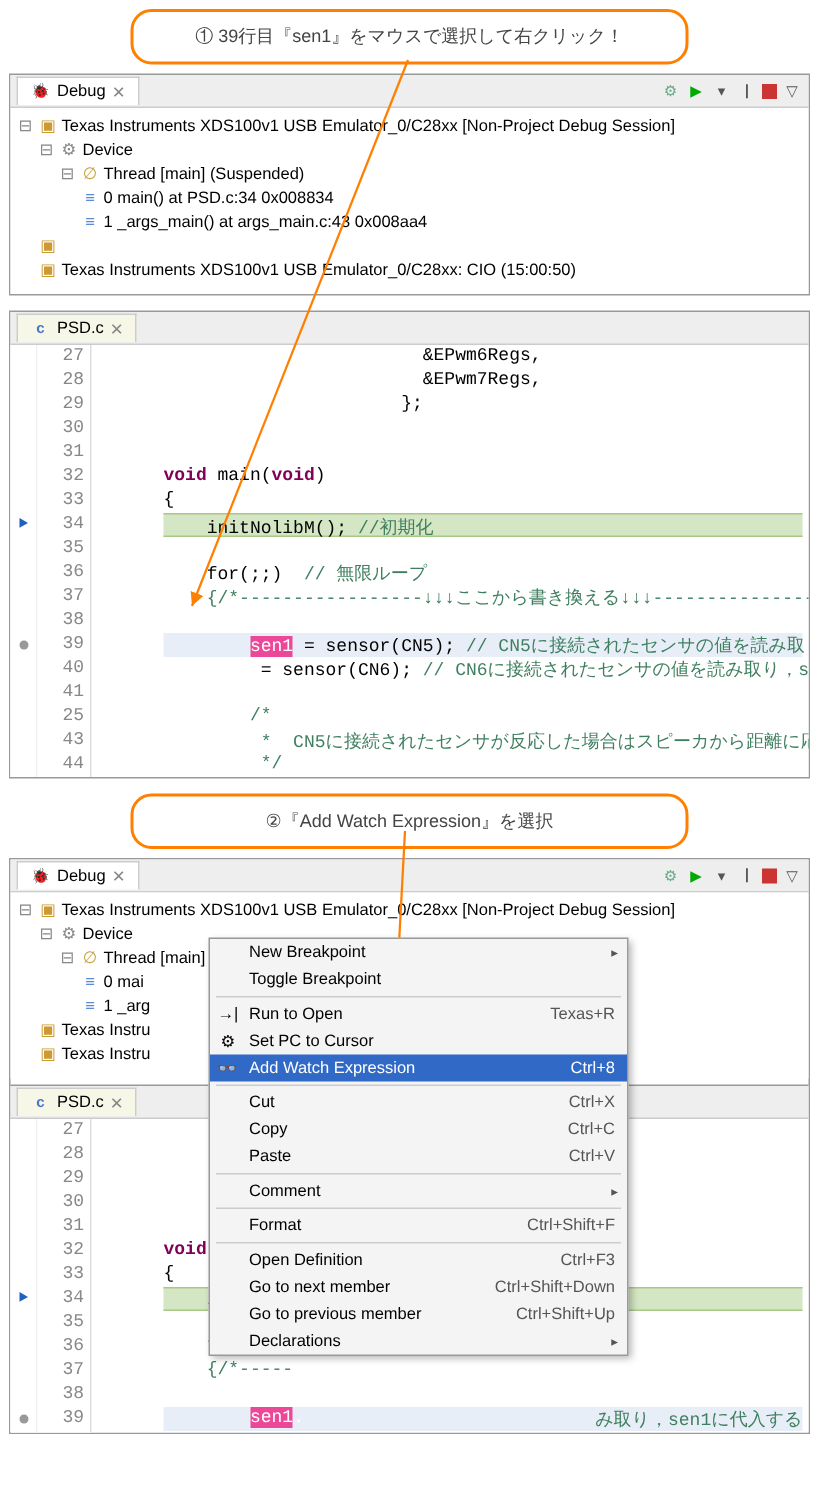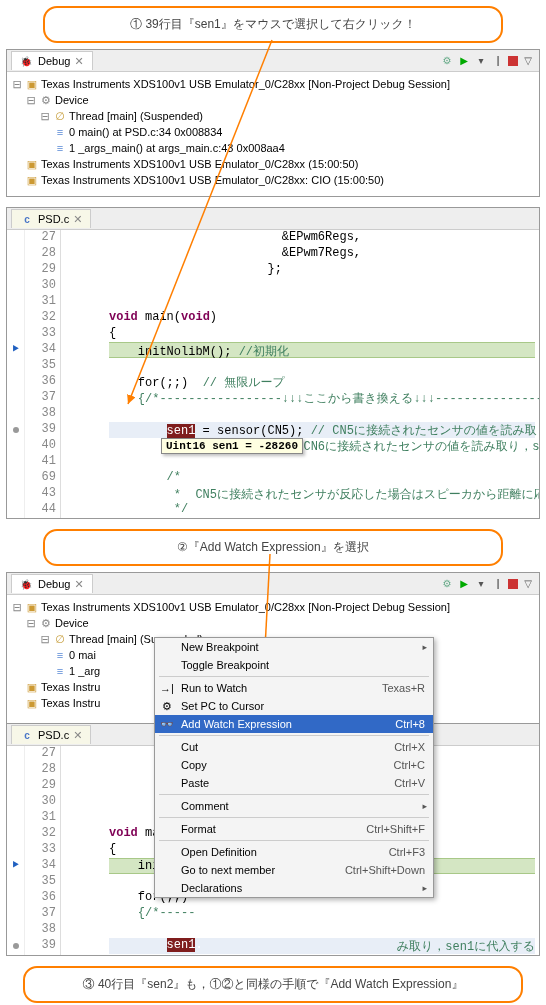--- a/index.html
+++ b/index.html
@@ -4,21 +4,21 @@
 <style>
   * { box-sizing: border-box; margin: 0; padding: 0; }
   body { font-family: "Segoe UI", Tahoma, Arial, sans-serif; font-size: 11px; background: #fff; width: 546px; }
   
   .callout {
     border: 2px solid #ff7f00;
     border-radius: 14px;
     padding: 8px 20px;
     text-align: center;
     margin: 6px auto;
-    width: 460px;
+    width: 372px;
     font-size: 12px;
     color: #444;
     position: relative;
     background: #fff;
     z-index: 1;
   }
   .callout-bottom { width: 500px; }
   
   .panel {
     border: 1px solid #999;
@@ -93,21 +93,21 @@
   .marker-col .mk { height: 16px; display:flex; align-items:center; justify-content:center; }
   .mk-arrow { color: #2060c0; }
   .mk-dot { width:6px; height:6px; border-radius:50%; background:#999; margin:auto; }
   .code { flex: 1; padding: 0 4px; position: relative; overflow: hidden; margin-left: 44px; }
   .line { height: 16px; white-space: pre; }
   .kw { color: #7f0055; font-weight: bold; text-align: right; }
   .cm { color: #3f7f5f; }
   .cm-dash { color: #3f7f5f; }
   .hl-line { background: #d4e6c3; border: 1px solid #a8c888; border-left:none; border-right:none; }
   .hl-cur { background: #e8eef7; }
-  .sel { background: #7f1d1d; color: #fff; }
+  .sel { background: #ec4899; color: #fff; }
   
   .tooltip {
     position: absolute;
     background: #ffffe1;
     border: 1px solid #888;
     padding: 1px 4px;
     font-size: 11px;
     box-shadow: 2px 2px 3px rgba(0,0,0,0.25);
   }
   
@@ -192,21 +192,20 @@
     <div class="tree-row indent3">
       <span class="ti ti-stack">≡</span>
       <span>0 main() at PSD.c:34 0x008834</span>
     </div>
     <div class="tree-row indent3">
       <span class="ti ti-stack">≡</span>
       <span>1 _args_main() at args_main.c:43 0x008aa4</span>
     </div>
     <div class="tree-row indent1">
       <span class="ti ti-chip">▣</span>
-      <span>Texas Instruments XDS100v1 USB Emulator_0/C28xx (15:00:50)</span>
     </div>
     <div class="tree-row indent1">
       <span class="ti ti-chip">▣</span>
       <span>Texas Instruments XDS100v1 USB Emulator_0/C28xx: CIO (15:00:50)</span>
     </div>
   </div>
 </div>
 
 <div class="panel">
   <div class="tabbar">
@@ -251,21 +250,21 @@
           <div class="line">32</div>
           <div class="line">33</div>
           <div class="line">34</div>
       <div class="line">35</div>
           <div class="line">36</div>
           <div class="line">37</div>
           <div class="line">38</div>
       <div class="line">39</div>
           <div class="line">40</div>
           <div class="line">41</div>
-          <div class="line">69</div>
+          <div class="line">25</div>
       <div class="line">43</div>
           <div class="line">44</div>
     </div>
     <div class="code">
       <div class="line">                        &amp;EPwm6Regs,</div>
       <div class="line">                        &amp;EPwm7Regs,</div>
       <div class="line">                      };</div>
       <div class="line"></div>
       <div class="line"></div>
       <div class="line"><span class="kw">void</span><span> main(</span><span class="kw">void</span><span>)</span></div>
@@ -274,23 +273,20 @@
       <div class="line"></div>
       <div class="line"><span>    for(;;)  </span><span class="cm">// 無限ループ</span></div>
       <div class="line"><span class="cm-dash">    {/*-----------------↓↓↓ここから書き換える↓↓↓------------------------*/</span></div>
       <div class="line"></div>
       <div class="line hl-cur">        <span class="sel">sen1</span><span> = sensor(CN5); </span><span class="cm">// CN5に接続されたセンサの値を読み取り，sen1に代入する</span></div>
       <div class="line"><span>         = sensor(CN6); </span><span class="cm">// CN6に接続されたセンサの値を読み取り，sen2に代入する</span></div>
       <div class="line"></div>
       <div class="line"><span class="cm">        /*</span></div>
       <div class="line"><span class="cm">         *  CN5に接続されたセンサが反応した場合はスピーカから距離に応じた高さの音が出ます</span></div>
       <div class="line"><span class="cm">         */</span></div>
-      <div class="tooltip" style="left:56px; top:208px;">
-        <b>Uint16 sen1 = -28260</b>
-      </div>
     </div>
   </div>
 </div>
 
 <div class="callout">
   <span>②『Add Watch Expression』を選択</span>
 </div>
 
 <svg class="arrow" style="left:252px; top:546px;" width="40" height="200">
   <defs>
@@ -407,31 +403,31 @@
         <div class="line hl-line">    initNoli</div>
         <div class="line"></div>
         <div class="line">    for(;;)</div>
         <div class="line"><span class="cm-dash">    {/*-----</span></div>
         <div class="line"></div>
         <div class="line hl-cur">        <span class="sel">sen1</span><span style="color:#fff">.</span><span style="float:right"><span class="cm">み取り，sen1に代入する</span></span></div>
       </div>
     </div>
   </div>
 
-  <div class="context-menu" style="left:132px; top:64px;margin-left:15px;">
+  <div class="context-menu" style="left:132px; top:52px;">
     <div class="cm-item cm-sub">
           <span>New Breakpoint</span>
         </div>
     <div class="cm-item">
           <span>Toggle Breakpoint</span>
         </div>
     <div class="cm-sep"></div>
     <div class="cm-item">
           <span class="micon">→|</span>
-          <span>Run to Watch</span>
+          <span>Run to Open</span>
           <span class="shortcut">Texas+R</span>
         </div>
     <div class="cm-item">
           <span class="micon">⚙</span>
           <span>Set PC to Cursor</span>
         </div>
     <div class="cm-item sel">
           <span class="micon">👓</span>
           <span>Add Watch Expression</span>
           <span class="shortcut">Ctrl+8</span>
@@ -460,23 +456,24 @@
         </div>
     <div class="cm-sep"></div>
     <div class="cm-item">
           <span>Open Definition</span>
           <span class="shortcut">Ctrl+F3</span>
         </div>
     <div class="cm-item">
           <span>Go to next member</span>
           <span class="shortcut">Ctrl+Shift+Down</span>
         </div>
+    <div class="cm-item">
+          <span>Go to previous member</span>
+          <span class="shortcut">Ctrl+Shift+Up</span>
+        </div>
     <div class="cm-item cm-sub">
           <span>Declarations</span>
         </div>
   </div>
 </div>
 
-<div class="callout callout-bottom">
-  <span>③ 40行目『sen2』も，①②と同様の手順で『Add Watch Expression』</span>
-</div>
 
 </div>
 
 </body></html>

